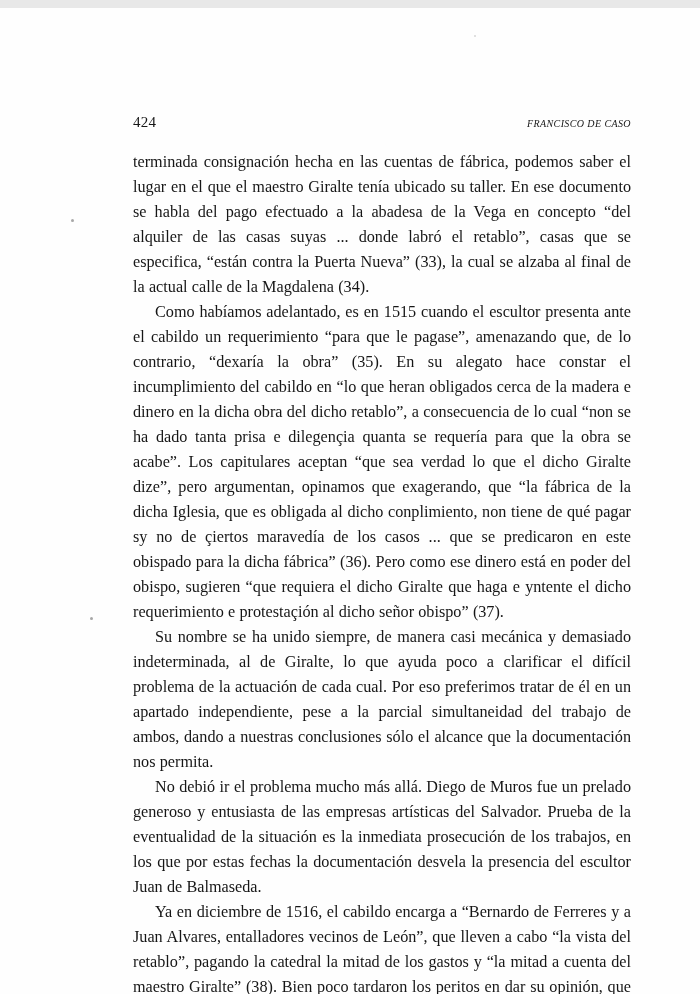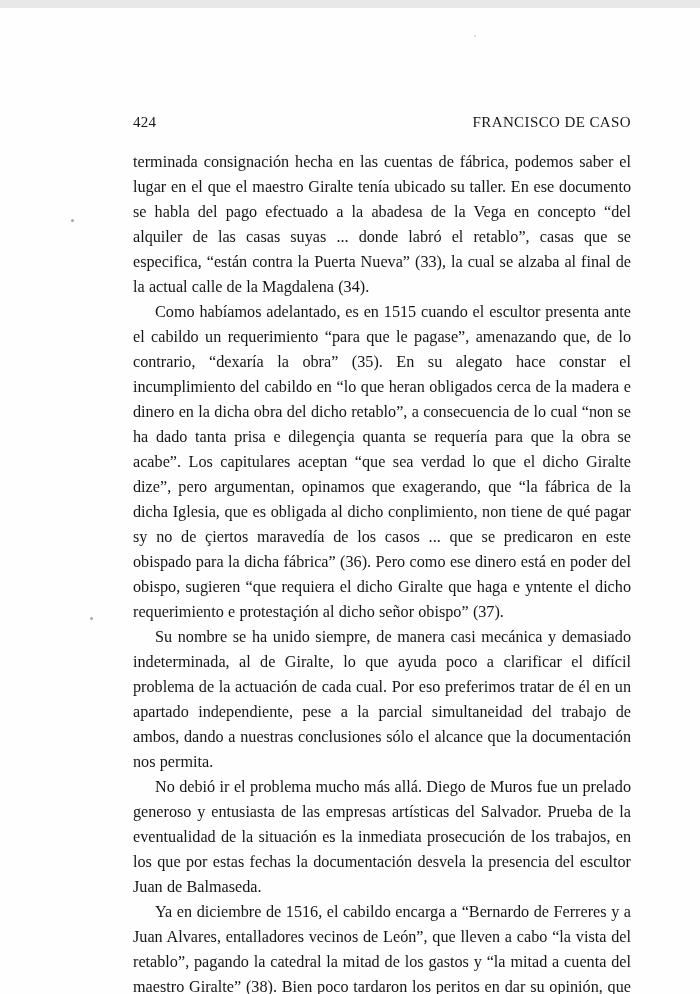--- a/index.html
+++ b/index.html
@@ -24,22 +24,23 @@
     width: 498px;
     display: flex;
     justify-content: space-between;
     align-items: baseline;
   }
   .page-number {
     font-size: 15px;
     letter-spacing: 0.3px;
   }
   .running-title {
-    font-size: 15px;
+    font-size: 10px;
     letter-spacing: 0.4px;
+    font-style: italic;
   }
   .text-block {
     position: absolute;
     top: 142px;
     left: 133px;
     width: 498px;
     font-size: 16.2px;
     line-height: 25px;
     text-align: justify;
     text-justify: inter-word;

